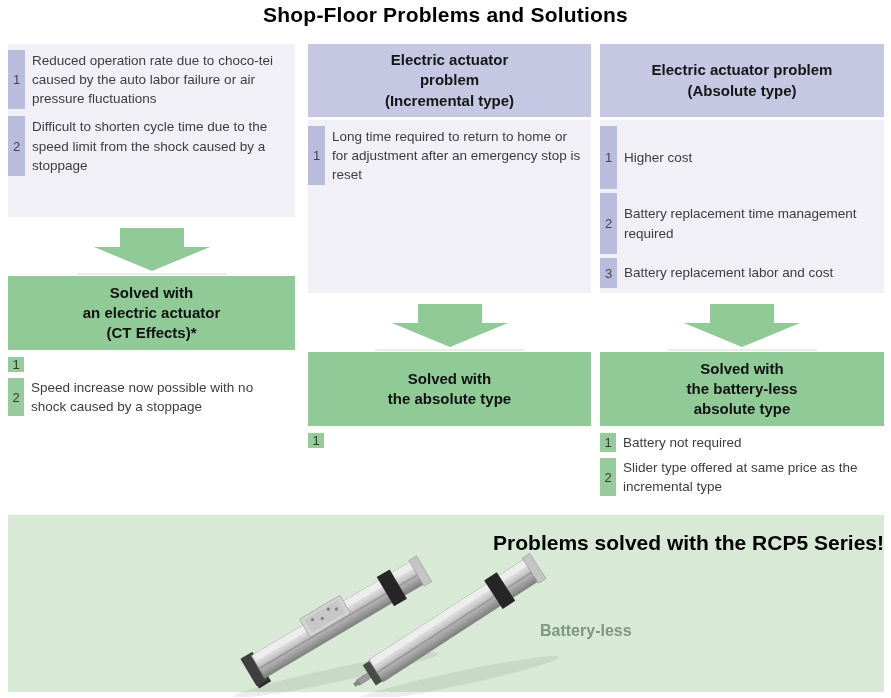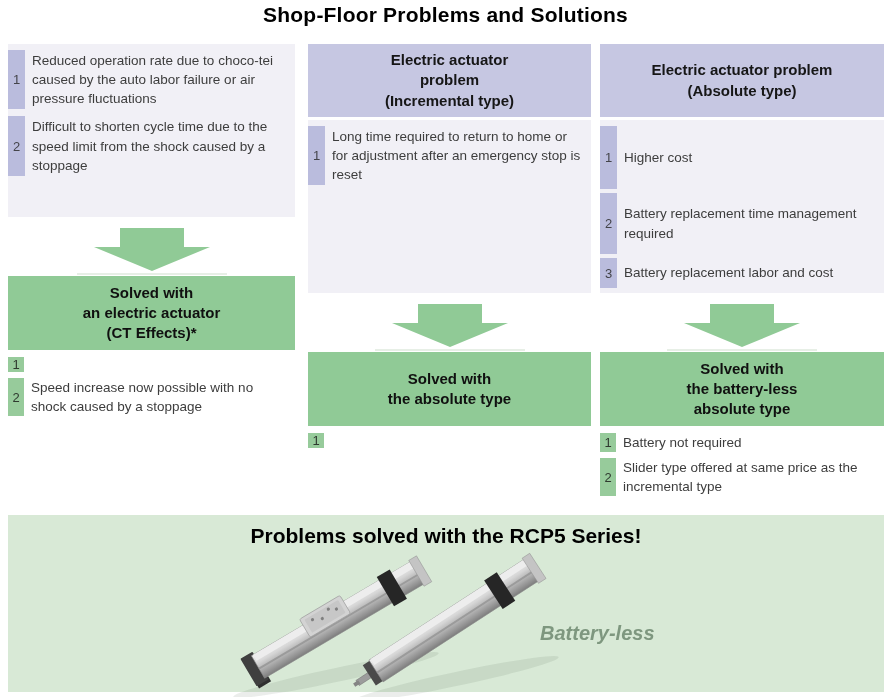--- a/index.html
+++ b/index.html
@@ -81,29 +81,29 @@
     font-size: 13px; color: #2f3a2f;
   }
   .s-text { padding: 0 2px 0 7px; font-size: 13.5px; line-height: 1.42; color: #3d3d3d; }
 
   .banner {
     position: absolute; left: 8px; top: 515px;
     width: 876px; height: 177px;
     background: #d8e9d6;
   }
   .banner-title {
-    position: absolute; top: 9px; left: 0; width: 100%;
-    text-align: center; font-size: 21px; font-weight: 700; color: #000;
+    position: absolute; top: 16px; left: 0; width: 100%;
+    text-align: right; font-size: 21px; font-weight: 700; color: #000;
   }
   .products { position: absolute; left: 218px; top: 32px; }
   .badge {
     position: absolute; left: 532px; top: 107px;
     color: #7e977f; line-height: 1.12;
   }
-  .badge .line1 { font-size: 20px; font-weight: 600; font-style: italic; }
+  .badge .line1 { font-size: 16px; font-weight: 600; }
   .badge .line2 { font-size: 29px; font-weight: 700; letter-spacing: 0.3px; }
 </style>
 </head>
 <body>
 
 <div class="page">
 
   <div class="main-title">Shop-Floor Problems and Solutions</div>
 
   <div class="columns-wrap">

